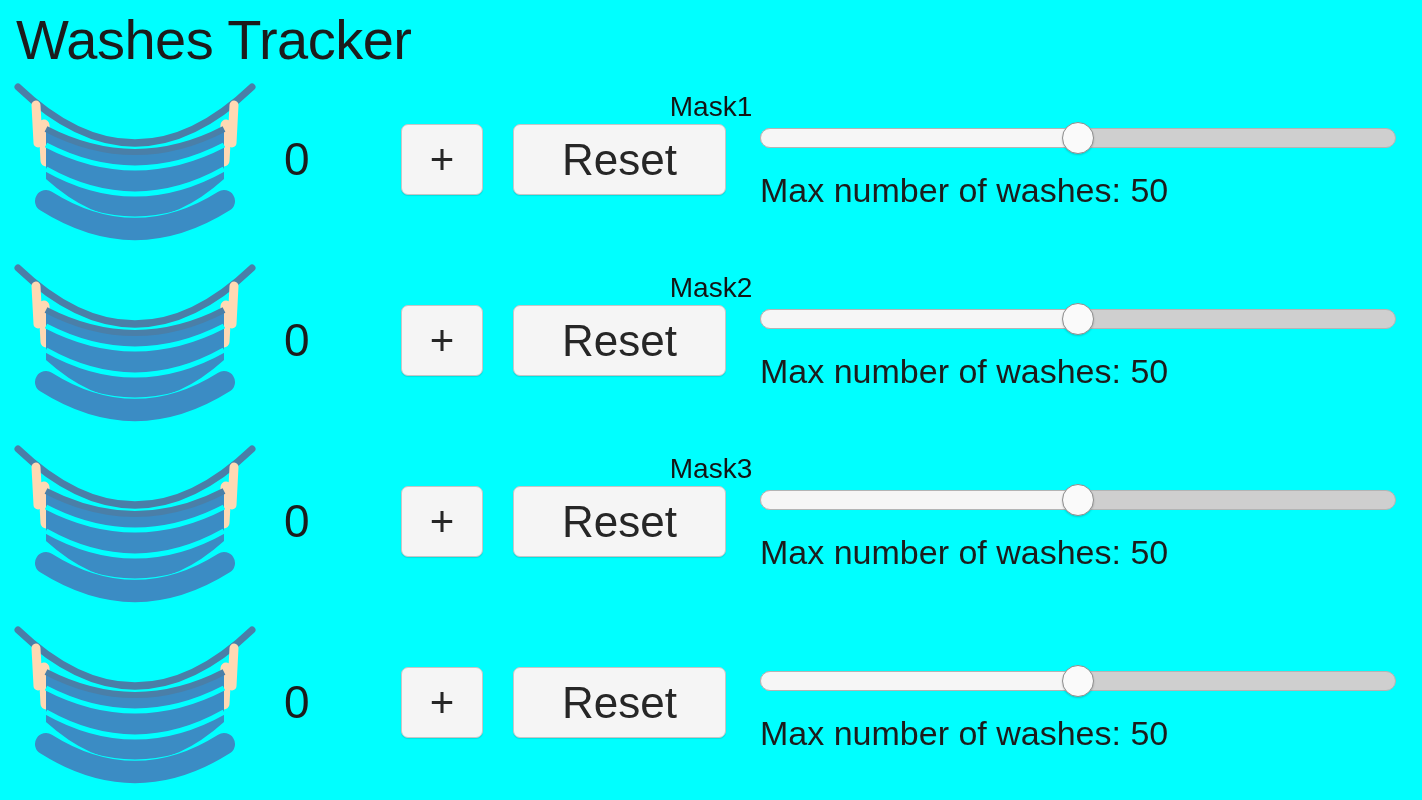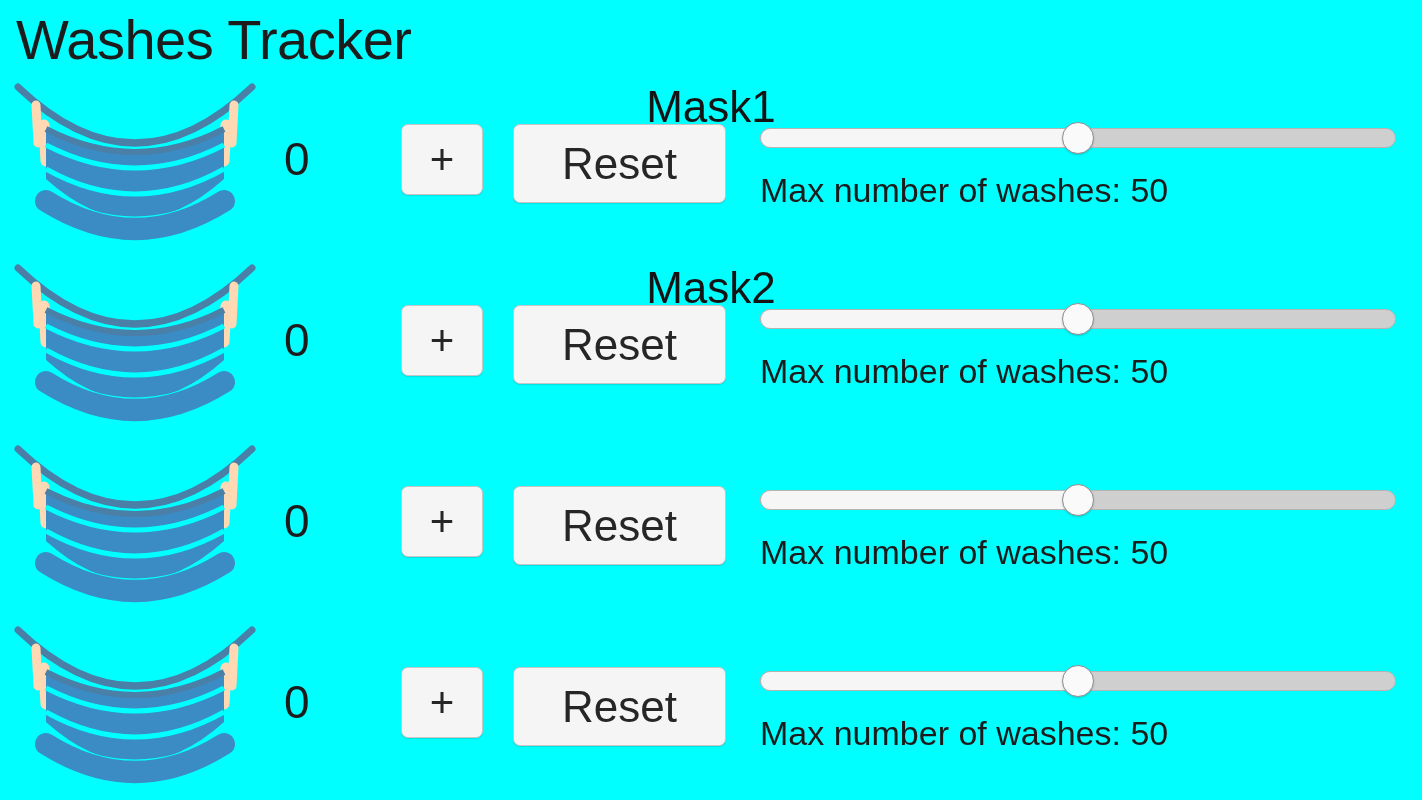--- a/index.html
+++ b/index.html
@@ -70,21 +70,21 @@
     width: 250px;
     height: 181px;
   }
   .mask-figure svg { display: block; width: 250px; height: 181px; }
 
   .mask-label {
     position: absolute;
     left: 0; right: 0;
     top: 6px;
     text-align: center;
-    font-size: 44px;
+    font-size: 28px;
     line-height: 44px;
     font-weight: 400;
     color: #141414;
     pointer-events: none;
     white-space: nowrap;
   }
 
   
   .wash-count {
     position: absolute;
@@ -119,21 +119,21 @@
     left: 401px;
     top: 45px;
     width: 82px;
     height: 71px;
     font-size: 42px;
   }
   .btn-reset {
     left: 513px;
     top: 45px;
     width: 213px;
-    height: 79px;
+    height: 71px;
     font-size: 44px;
   }
 
   
   .slider-wrap {
     position: absolute;
     left: 760px;
     top: 35px;
     width: 636px;
     height: 50px;
@@ -256,20 +256,21 @@
       <path d="M36 50 L36 100 Q125 180 214 100 L214 50 Q125 96 36 50 Z" fill="#3b8cc4"></path>
       <path d="M36 50 Q125 96 214 50" fill="none" stroke="#4a7fa8" stroke-width="6"></path>
       <g fill="none" stroke="#00FFFF" stroke-width="5">
         <path d="M36 66 Q125 112 214 66"></path>
         <path d="M36 90 Q125 140 214 90"></path>
         <path d="M36 114 Q125 166 214 114"></path>
       </g>
       <path d="M36 122 Q125 178 214 122" fill="none" stroke="#3b8cc4" stroke-width="22" stroke-linecap="round"></path>
     </svg>
   </div>
+  <div class="mask-label">Mask3</div>
   <div class="wash-count">0</div>
   <button class="btn btn-increment">+</button>
   <button class="btn btn-reset">Reset</button>
   <div class="slider-wrap">
     <div class="slider-track"></div>
     <div class="slider-fill" style="width: 318px;"></div>
     <div class="slider-thumb" style="left: 302px;"></div>
   </div>
   <div class="slider-caption">Max number of washes: 50</div>
 </div>

